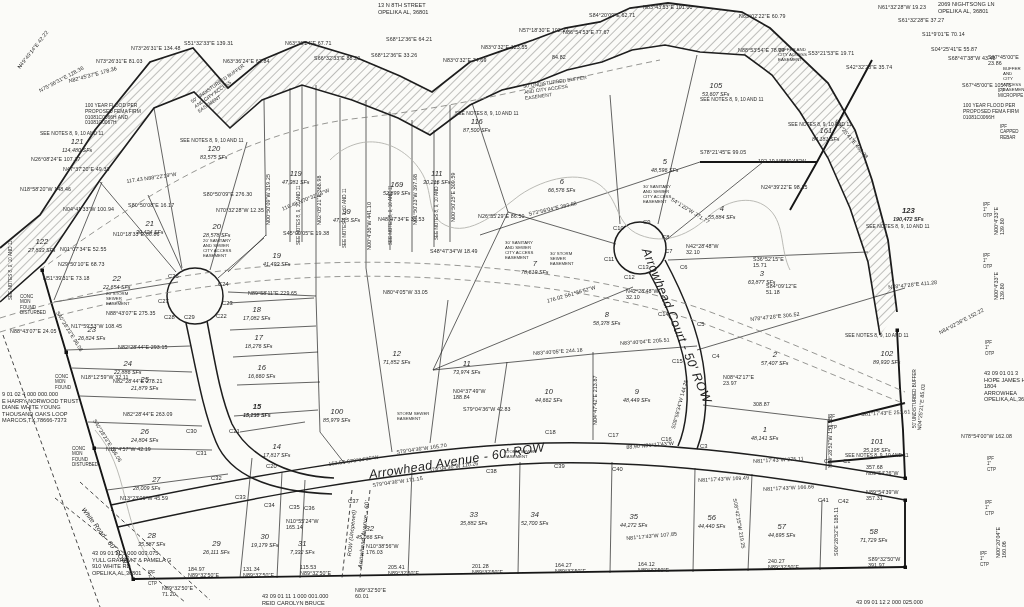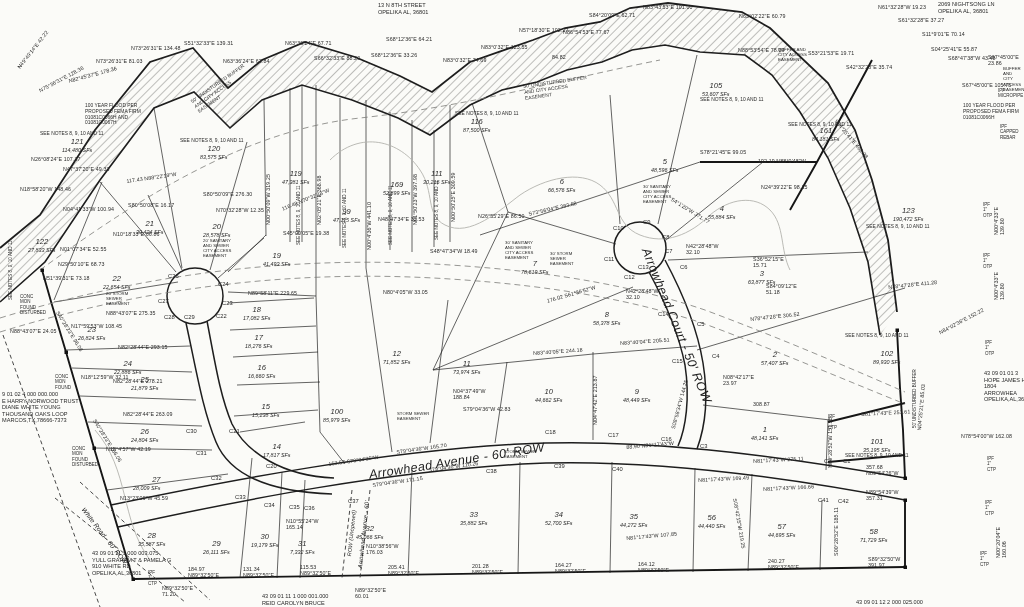--- a/index.html
+++ b/index.html
@@ -451,45 +451,45 @@
       <div class="lbl lot" style="left: 62px; top: 138px;"><div class="lotnum">121</div><div class="lotarea">114,480 SFs</div></div>
       <div class="lbl lot" style="left: 200px; top: 145px;"><div class="lotnum">120</div><div class="lotarea">83,575 SFs</div></div>
       <div class="lbl lot" style="left: 28px; top: 238px;"><div class="lotnum">122</div><div class="lotarea">27,833 SFs</div></div>
       <div class="lbl lot" style="left: 282px; top: 170px;"><div class="lotnum">119</div><div class="lotarea">47,381 SFs</div></div>
       <div class="lbl lot" style="left: 333px; top: 208px;"><div class="lotnum">99</div><div class="lotarea">47,115 SFs</div></div>
       <div class="lbl lot" style="left: 383px; top: 181px;"><div class="lotnum">169</div><div class="lotarea">52,899 SFs</div></div>
       <div class="lbl lot" style="left: 423px; top: 170px;"><div class="lotnum">111</div><div class="lotarea">30,216 SFs</div></div>
       <div class="lbl lot" style="left: 463px; top: 118px;"><div class="lotnum">116</div><div class="lotarea">87,500 SFs</div></div>
       <div class="lbl lot" style="left: 702px; top: 82px;"><div class="lotnum">105</div><div class="lotarea">53,607 SFs</div></div>
       <div class="lbl lot" style="left: 812px; top: 127px;"><div class="lotnum">161</div><div class="lotarea">84,181 SFs</div></div>
-      <div class="lbl lot" style="left: 893px; top: 207px;"><div class="lotnum">123</div><div class="lotarea">190,472 SFs</div></div>
+      <div class="lbl lot" style="left: 893px; top: 207px; font-weight: bold;"><div class="lotnum">123</div><div class="lotarea">190,472 SFs</div></div>
       <div class="lbl lot" style="left: 873px; top: 350px;"><div class="lotnum">102</div><div class="lotarea">89,930 SFs</div></div>
       <div class="lbl lot" style="left: 863px; top: 438px;"><div class="lotnum">101</div><div class="lotarea">35,195 SFs</div></div>
       <div class="lbl lot" style="left: 323px; top: 408px;"><div class="lotnum">100</div><div class="lotarea">85,979 SFs</div></div>
       <div class="lbl lot" style="left: 136px; top: 220px;"><div class="lotnum">21</div><div class="lotarea">39,434 SFs</div></div>
       <div class="lbl lot" style="left: 103px; top: 275px;"><div class="lotnum">22</div><div class="lotarea">22,654 SFs</div></div>
       <div class="lbl lot" style="left: 203px; top: 223px;"><div class="lotnum">20</div><div class="lotarea">28,578 SFs</div></div>
       <div class="lbl lot" style="left: 263px; top: 252px;"><div class="lotnum">19</div><div class="lotarea">41,493 SFs</div></div>
       <div class="lbl lot" style="left: 243px; top: 306px;"><div class="lotnum">18</div><div class="lotarea">17,082 SFs</div></div>
       <div class="lbl lot" style="left: 245px; top: 334px;"><div class="lotnum">17</div><div class="lotarea">18,276 SFs</div></div>
       <div class="lbl lot" style="left: 248px; top: 364px;"><div class="lotnum">16</div><div class="lotarea">16,660 SFs</div></div>
-      <div class="lbl lot" style="left: 252px; top: 403px;"><div class="lotnum">15</div><div class="lotarea">15,238 SFs</div></div>
+      <div class="lbl lot" style="left: 243px; top: 403px; font-weight: bold;"><div class="lotnum">15</div><div class="lotarea">15,238 SFs</div></div>
       <div class="lbl lot" style="left: 263px; top: 443px;"><div class="lotnum">14</div><div class="lotarea">17,817 SFs</div></div>
       <div class="lbl lot" style="left: 78px; top: 326px;"><div class="lotnum">23</div><div class="lotarea">26,824 SFs</div></div>
       <div class="lbl lot" style="left: 114px; top: 360px;"><div class="lotnum">24</div><div class="lotarea">22,886 SFs</div></div>
       <div class="lbl lot" style="left: 131px; top: 376px;"><div class="lotnum">25</div><div class="lotarea">21,879 SFs</div></div>
       <div class="lbl lot" style="left: 131px; top: 428px;"><div class="lotnum">26</div><div class="lotarea">24,804 SFs</div></div>
       <div class="lbl lot" style="left: 133px; top: 476px; text-align: right;"><div class="lotnum">27</div><div class="lotarea">28,009 SFs</div></div>
       <div class="lbl lot" style="left: 138px; top: 532px;"><div class="lotnum">28</div><div class="lotarea">35,587 SFs</div></div>
       <div class="lbl lot" style="left: 203px; top: 540px;"><div class="lotnum">29</div><div class="lotarea">26,111 SFs</div></div>
       <div class="lbl lot" style="left: 251px; top: 533px;"><div class="lotnum">30</div><div class="lotarea">19,179 SFs</div></div>
       <div class="lbl lot" style="left: 290px; top: 540px;"><div class="lotnum">31</div><div class="lotarea">7,332 SFs</div></div>
       <div class="lbl lot" style="left: 356px; top: 525px;"><div class="lotnum">32</div><div class="lotarea">45,066 SFs</div></div>
       <div class="lbl lot" style="left: 460px; top: 511px;"><div class="lotnum">33</div><div class="lotarea">35,882 SFs</div></div>
-      <div class="lbl lot" style="left: 545px; top: 511px;"><div class="lotnum">34</div><div class="lotarea">52,700 SFs</div></div>
+      <div class="lbl lot" style="left: 521px; top: 511px;"><div class="lotnum">34</div><div class="lotarea">52,700 SFs</div></div>
       <div class="lbl lot" style="left: 620px; top: 513px;"><div class="lotnum">35</div><div class="lotarea">44,272 SFs</div></div>
       <div class="lbl lot" style="left: 698px; top: 514px;"><div class="lotnum">56</div><div class="lotarea">44,440 SFs</div></div>
       <div class="lbl lot" style="left: 768px; top: 523px;"><div class="lotnum">57</div><div class="lotarea">44,695 SFs</div></div>
       <div class="lbl lot" style="left: 860px; top: 528px;"><div class="lotnum">58</div><div class="lotarea">71,729 SFs</div></div>
       <div class="lbl lot" style="left: 751px; top: 426px;"><div class="lotnum">1</div><div class="lotarea">48,141 SFs</div></div>
       <div class="lbl lot" style="left: 761px; top: 351px;"><div class="lotnum">2</div><div class="lotarea">57,407 SFs</div></div>
       <div class="lbl lot" style="left: 748px; top: 270px;"><div class="lotnum">3</div><div class="lotarea">63,877 SFs</div></div>
       <div class="lbl lot" style="left: 708px; top: 205px;"><div class="lotnum">4</div><div class="lotarea">55,884 SFs</div></div>
       <div class="lbl lot" style="left: 651px; top: 158px;"><div class="lotnum">5</div><div class="lotarea">48,596 SFs</div></div>
       <div class="lbl lot" style="left: 548px; top: 178px;"><div class="lotnum">6</div><div class="lotarea">66,576 SFs</div></div>

